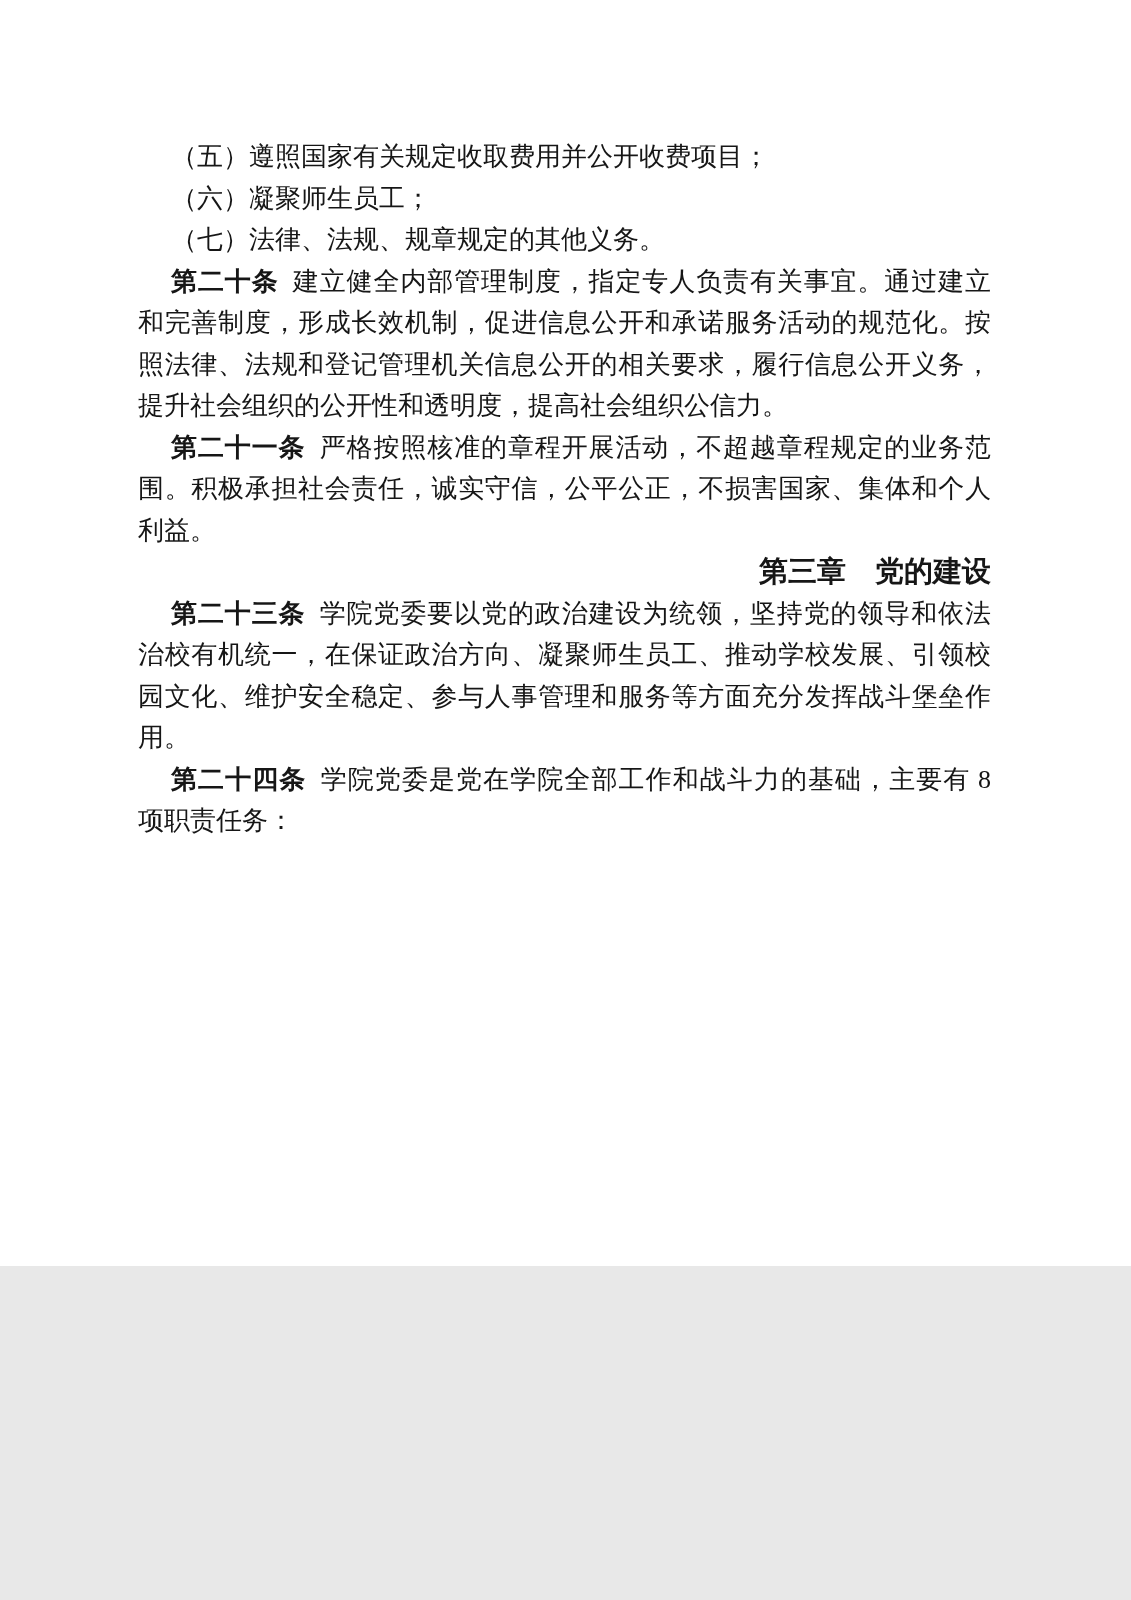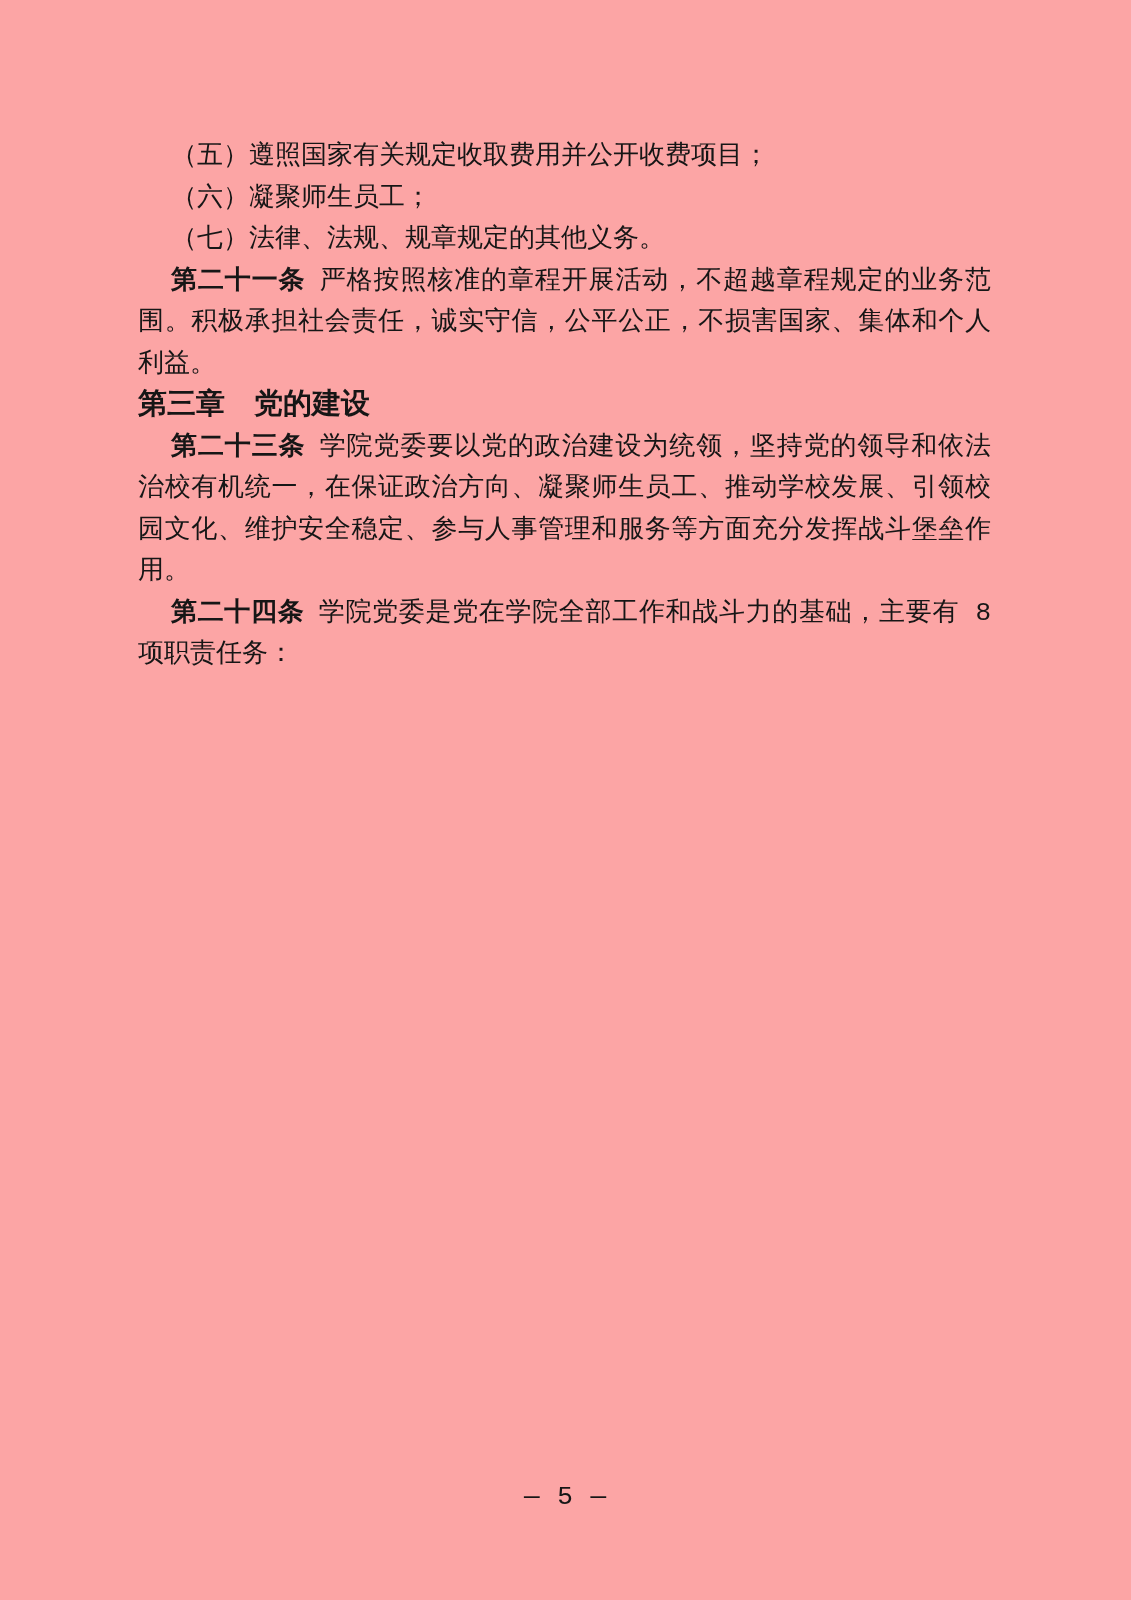--- a/index.html
+++ b/index.html
@@ -3,24 +3,24 @@
 <meta charset="utf-8">
 <style>
   html, body {
     margin: 0;
     padding: 0;
     background: #e8e8e8;
   }
   .page {
     position: relative;
     width: 1131px;
-    height: 1600px;
+    height: 1266px;
     margin: 0 auto;
-    background: #fca5a5;
-    font-family: Liberation Mono, monospace;
+    background: #ffffff;
+    font-family: Liberation Serif, serif;
     color: #161616;
     overflow: hidden;
   }
   .content {
     position: absolute;
     left: 138px;
     top: 136px;
     width: 853px;
   }
   .para {
@@ -39,21 +39,21 @@
   }
   .lead:empty {
     display: none;
     margin: 0;
   }
   .chapter {
     margin: 0;
     font-size: 29px;
     font-weight: bold;
     line-height: 41.5px;
-    text-align: left;
+    text-align: right;
     text-indent: 0;
   }
   .page-number {
     position: absolute;
     top: 1477px;
     left: 0;
     width: 100%;
     text-align: center;
     font-size: 26px;
     line-height: 40px;
@@ -68,20 +68,21 @@
   <div class="content">
 
     <p class="para"><span>（五）遵照国家有关规定收取费用并公开收费项目；</span></p>
 
     <p class="para"><span>（六）凝聚师生员工；</span></p>
 
     <p class="para"><span>（七）法律、法规、规章规定的其他义务。</span></p>
 
 
 
+    <p class="para"><span class="lead">第二十条</span><span>建立健全内部管理制度，指定专人负责有关事宜。通过建立和完善制度，形成长效机制，促进信息公开和承诺服务活动的规范化。按照法律、法规和登记管理机关信息公开的相关要求，履行信息公开义务，提升社会组织的公开性和透明度，提高社会组织公信力。</span></p>
 
     <p class="para"><span class="lead">第二十一条</span><span>严格按照核准的章程开展活动，不超越章程规定的业务范围。积极承担社会责任，诚实守信，公平公正，不损害国家、集体和个人利益。</span></p>
 
     <h2 class="chapter">第三章　党的建设</h2>
 
 
     <p class="para"><span class="lead">第二十三条</span><span>学院党委要以党的政治建设为统领，坚持党的领导和依法治校有机统一，在保证政治方向、凝聚师生员工、推动学校发展、引领校园文化、维护安全稳定、参与人事管理和服务等方面充分发挥战斗堡垒作用。</span></p>
 
     <p class="para"><span class="lead">第二十四条</span><span>学院党委是党在学院全部工作和战斗力的基础，主要有 8 项职责任务：</span></p>
 

